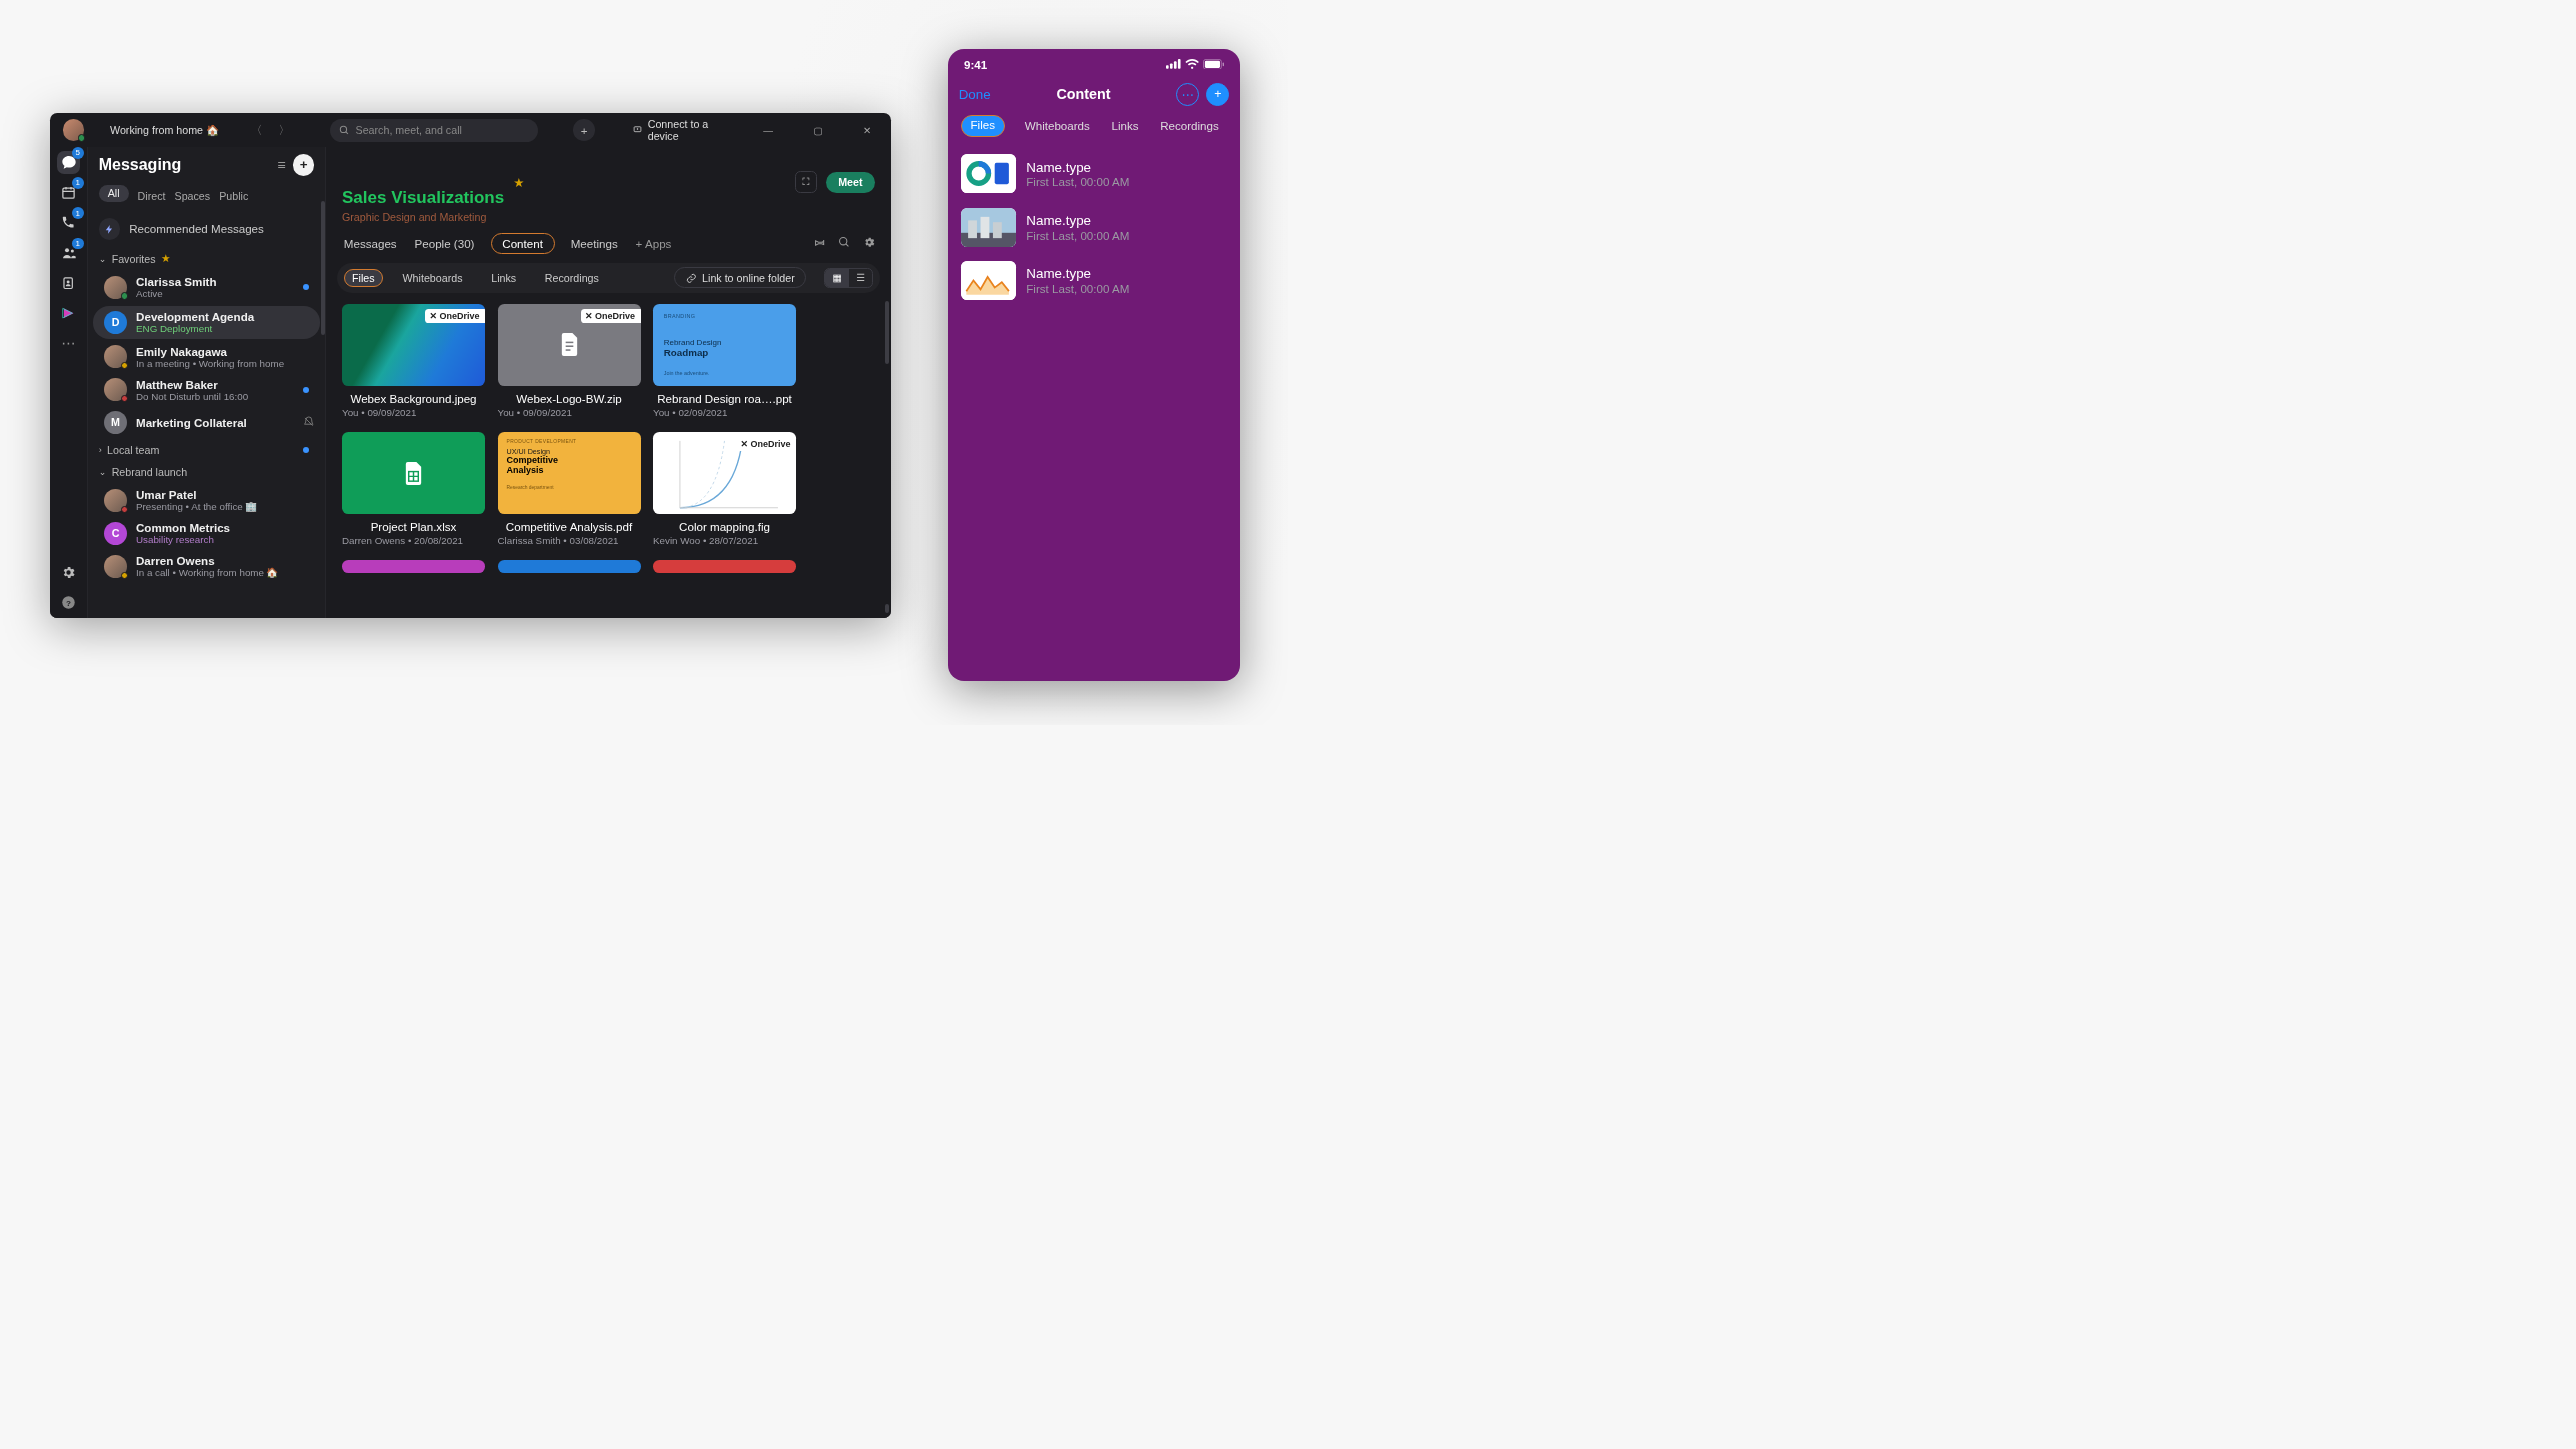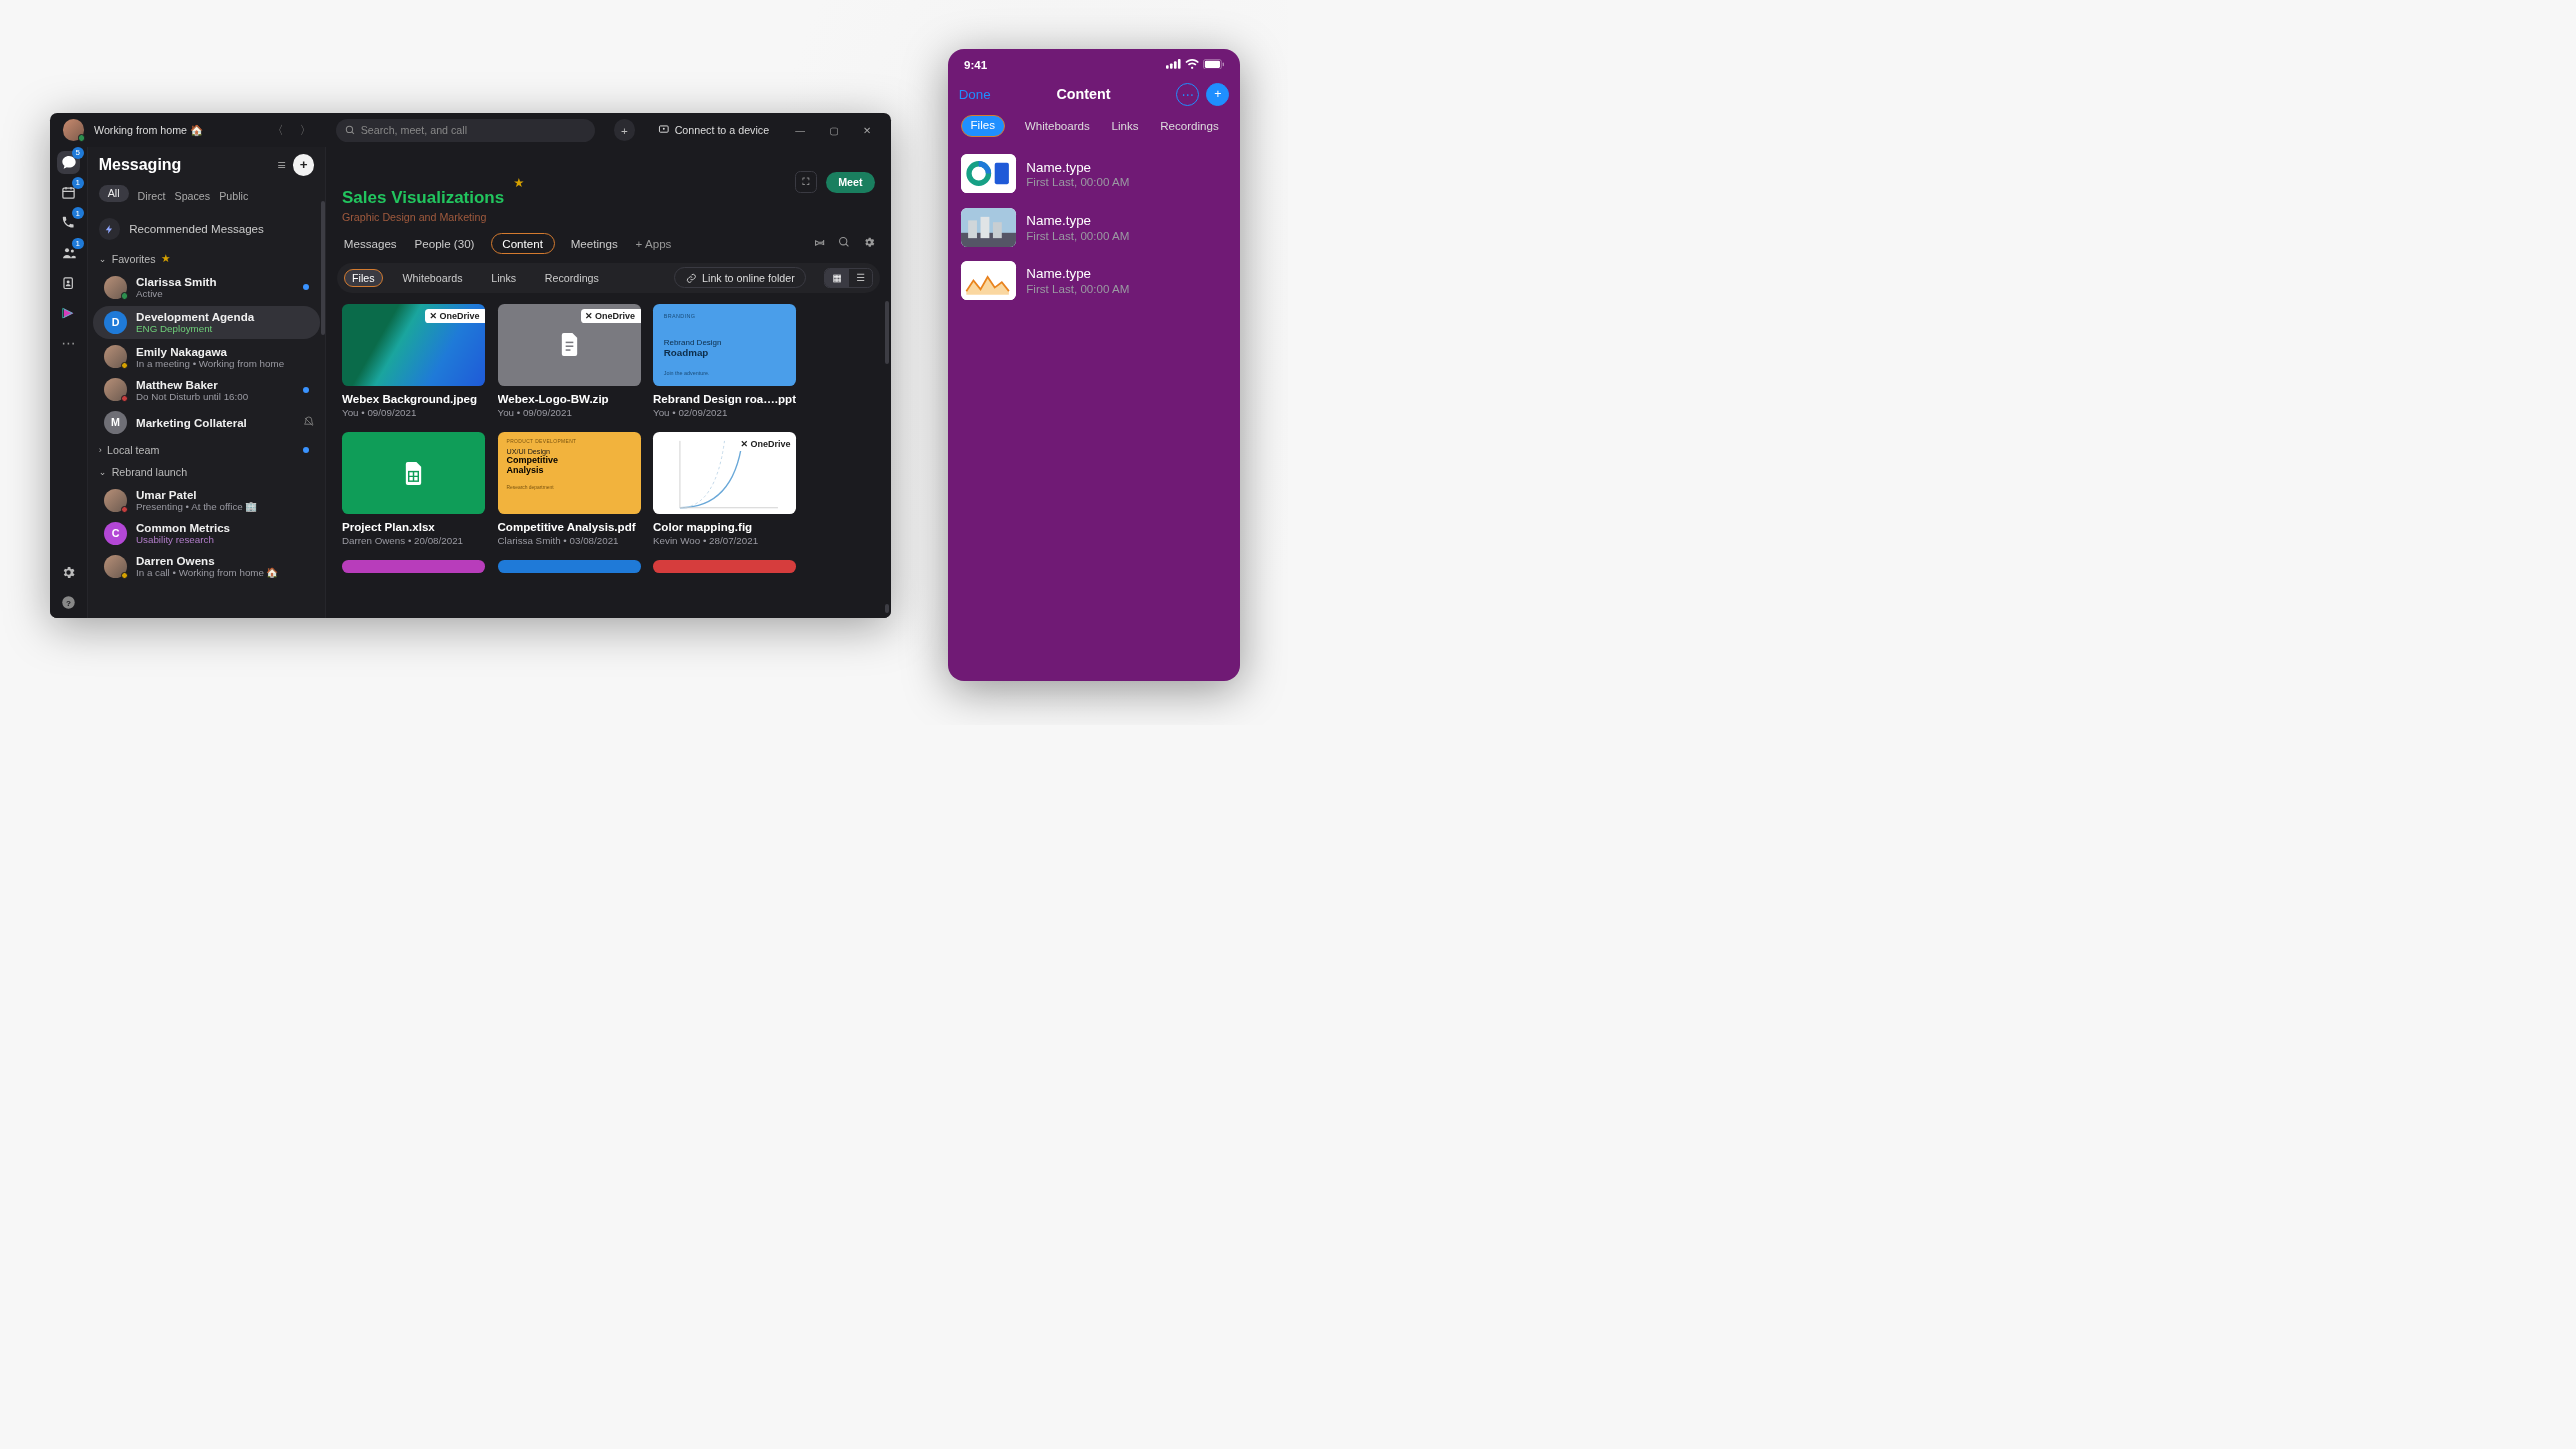--- a/index.html
+++ b/index.html
@@ -1,21 +1,21 @@
 <!DOCTYPE html>
 <html style="font-size:14.3px"><head>
 <meta charset="utf-8">
 <style>
   *{box-sizing:border-box;margin:0;padding:0;font-family:-apple-system,"Segoe UI",Helvetica,sans-serif;}
   body{background:#f7f7f7;width:1288px;height:725px;overflow:hidden;position:relative;}
   .bg-arc{position:absolute;right:-134px;top:-268px;width:716px;height:1073px;border-radius:50%;background:radial-gradient(ellipse at center,#eaeaea55,#f7f7f700 60%);}
 
   
   .desktop{position:absolute;left:50px;top:113px;width:841px;height:505px;background:#1b1b1f;border-radius:7.2px;box-shadow:0 9px 45px rgba(0,0,0,.35);overflow:hidden;color:#e6e6e6;display:flex;flex-direction:column;}
-  .titlebar{height:34px;display:flex;align-items:center;padding:0 12.5px;gap:10px;font-size:10.7px;}
+  .titlebar{height:34px;display:flex;align-items:center;padding:0 12.5px;gap:26px;font-size:10.7px;}
   .avatar{width:21.5px;height:21.5px;border-radius:50%;background:linear-gradient(135deg,#c98b6f,#7d5b4c);position:relative;flex:0 0 auto;}
   .presence-dot{position:absolute;right:-0.9px;bottom:-0.9px;width:7.2px;height:7.2px;border-radius:50%;border:1.3px solid #1b1b1f;}
   .presence-green{background:#2d8f4e;}
   .presence-yellow{background:#d6a100;}
   .presence-red{background:#c53d3d;}
   .tb-status{color:#ddd;flex:0 0 auto;}
   .tb-nav{display:flex;gap:5.4px;margin-left:auto;}
   .tb-nav span{color:#777;font-size:11.6px;padding:3.6px 5.4px;cursor:pointer;}
   .searchbar{flex:0 1 259px;height:23px;background:#2b2b31;border-radius:12.5px;display:flex;align-items:center;padding:0 9px;color:#888;font-size:10.7px;gap:5.4px;margin:0 9px;}
   .circle-btn{width:21.5px;height:21.5px;border-radius:50%;background:#2b2b31;display:flex;align-items:center;justify-content:center;color:#bbb;font-size:11.6px;flex:0 0 auto;}
@@ -72,21 +72,21 @@
   .view-toggle{display:flex;border:0.9px solid #3a3a42;border-radius:5.4px;overflow:hidden;margin-left:7.2px;}
   .vt{padding:3.6px 7.2px;font-size:9.8px;color:#bbb;}
   .vt.active{background:#3a3a42;color:#fff;}
   .cursor{position:absolute;left:39px;top:70px;pointer-events:none;}
 
   .grid-wrap{flex:1;overflow:hidden;padding:10.7px 16px 0;}
   .file-grid{display:grid;grid-template-columns:repeat(3,143px);gap:14.3px 12.5px;}
   .file-card{}
   .thumb{height:82px;border-radius:6.3px;background:#6f6f76;position:relative;overflow:hidden;}
   .od-badge{position:absolute;top:5.4px;right:0;background:#fff;color:#222;font-size:9px;font-weight:600;padding:1.8px 5.4px 1.8px 4.5px;border-top-left-radius:3.6px;border-bottom-left-radius:3.6px;display:flex;align-items:center;gap:2.7px;}
-  .fname{font-size:11.6px;font-weight:700;color:#fff;margin-top:6.3px;white-space:nowrap;overflow:hidden;text-overflow:ellipsis;}
+  .fname{font-size:11.6px;font-weight:400;color:#fff;margin-top:6.3px;white-space:nowrap;overflow:hidden;text-overflow:ellipsis;text-align:center;}
   .fmeta{font-size:9.8px;color:#9a9aa2;margin-top:1.8px;}
   .thumb-strip{height:12.5px;border-radius:6.3px;}
 
   .scroll-ind{position:absolute;right:1.8px;width:4.5px;border-radius:2.7px;background:#3d3d44;}
 
   
   .mobile{position:absolute;left:948px;top:49px;width:292px;height:632px;background:#701a75;border-radius:16px;box-shadow:0 9px 45px rgba(0,0,0,.4);overflow:hidden;color:#fff;display:flex;flex-direction:column;}
   .m-status{height:30px;display:flex;align-items:center;justify-content:space-between;padding:0 16px;font-size:11.6px;font-weight:600;}
   .m-icons{display:flex;gap:3.6px;align-items:center;}
   .m-nav{display:flex;align-items:center;padding:3.6px 10.7px 9px;gap:7.2px;}

